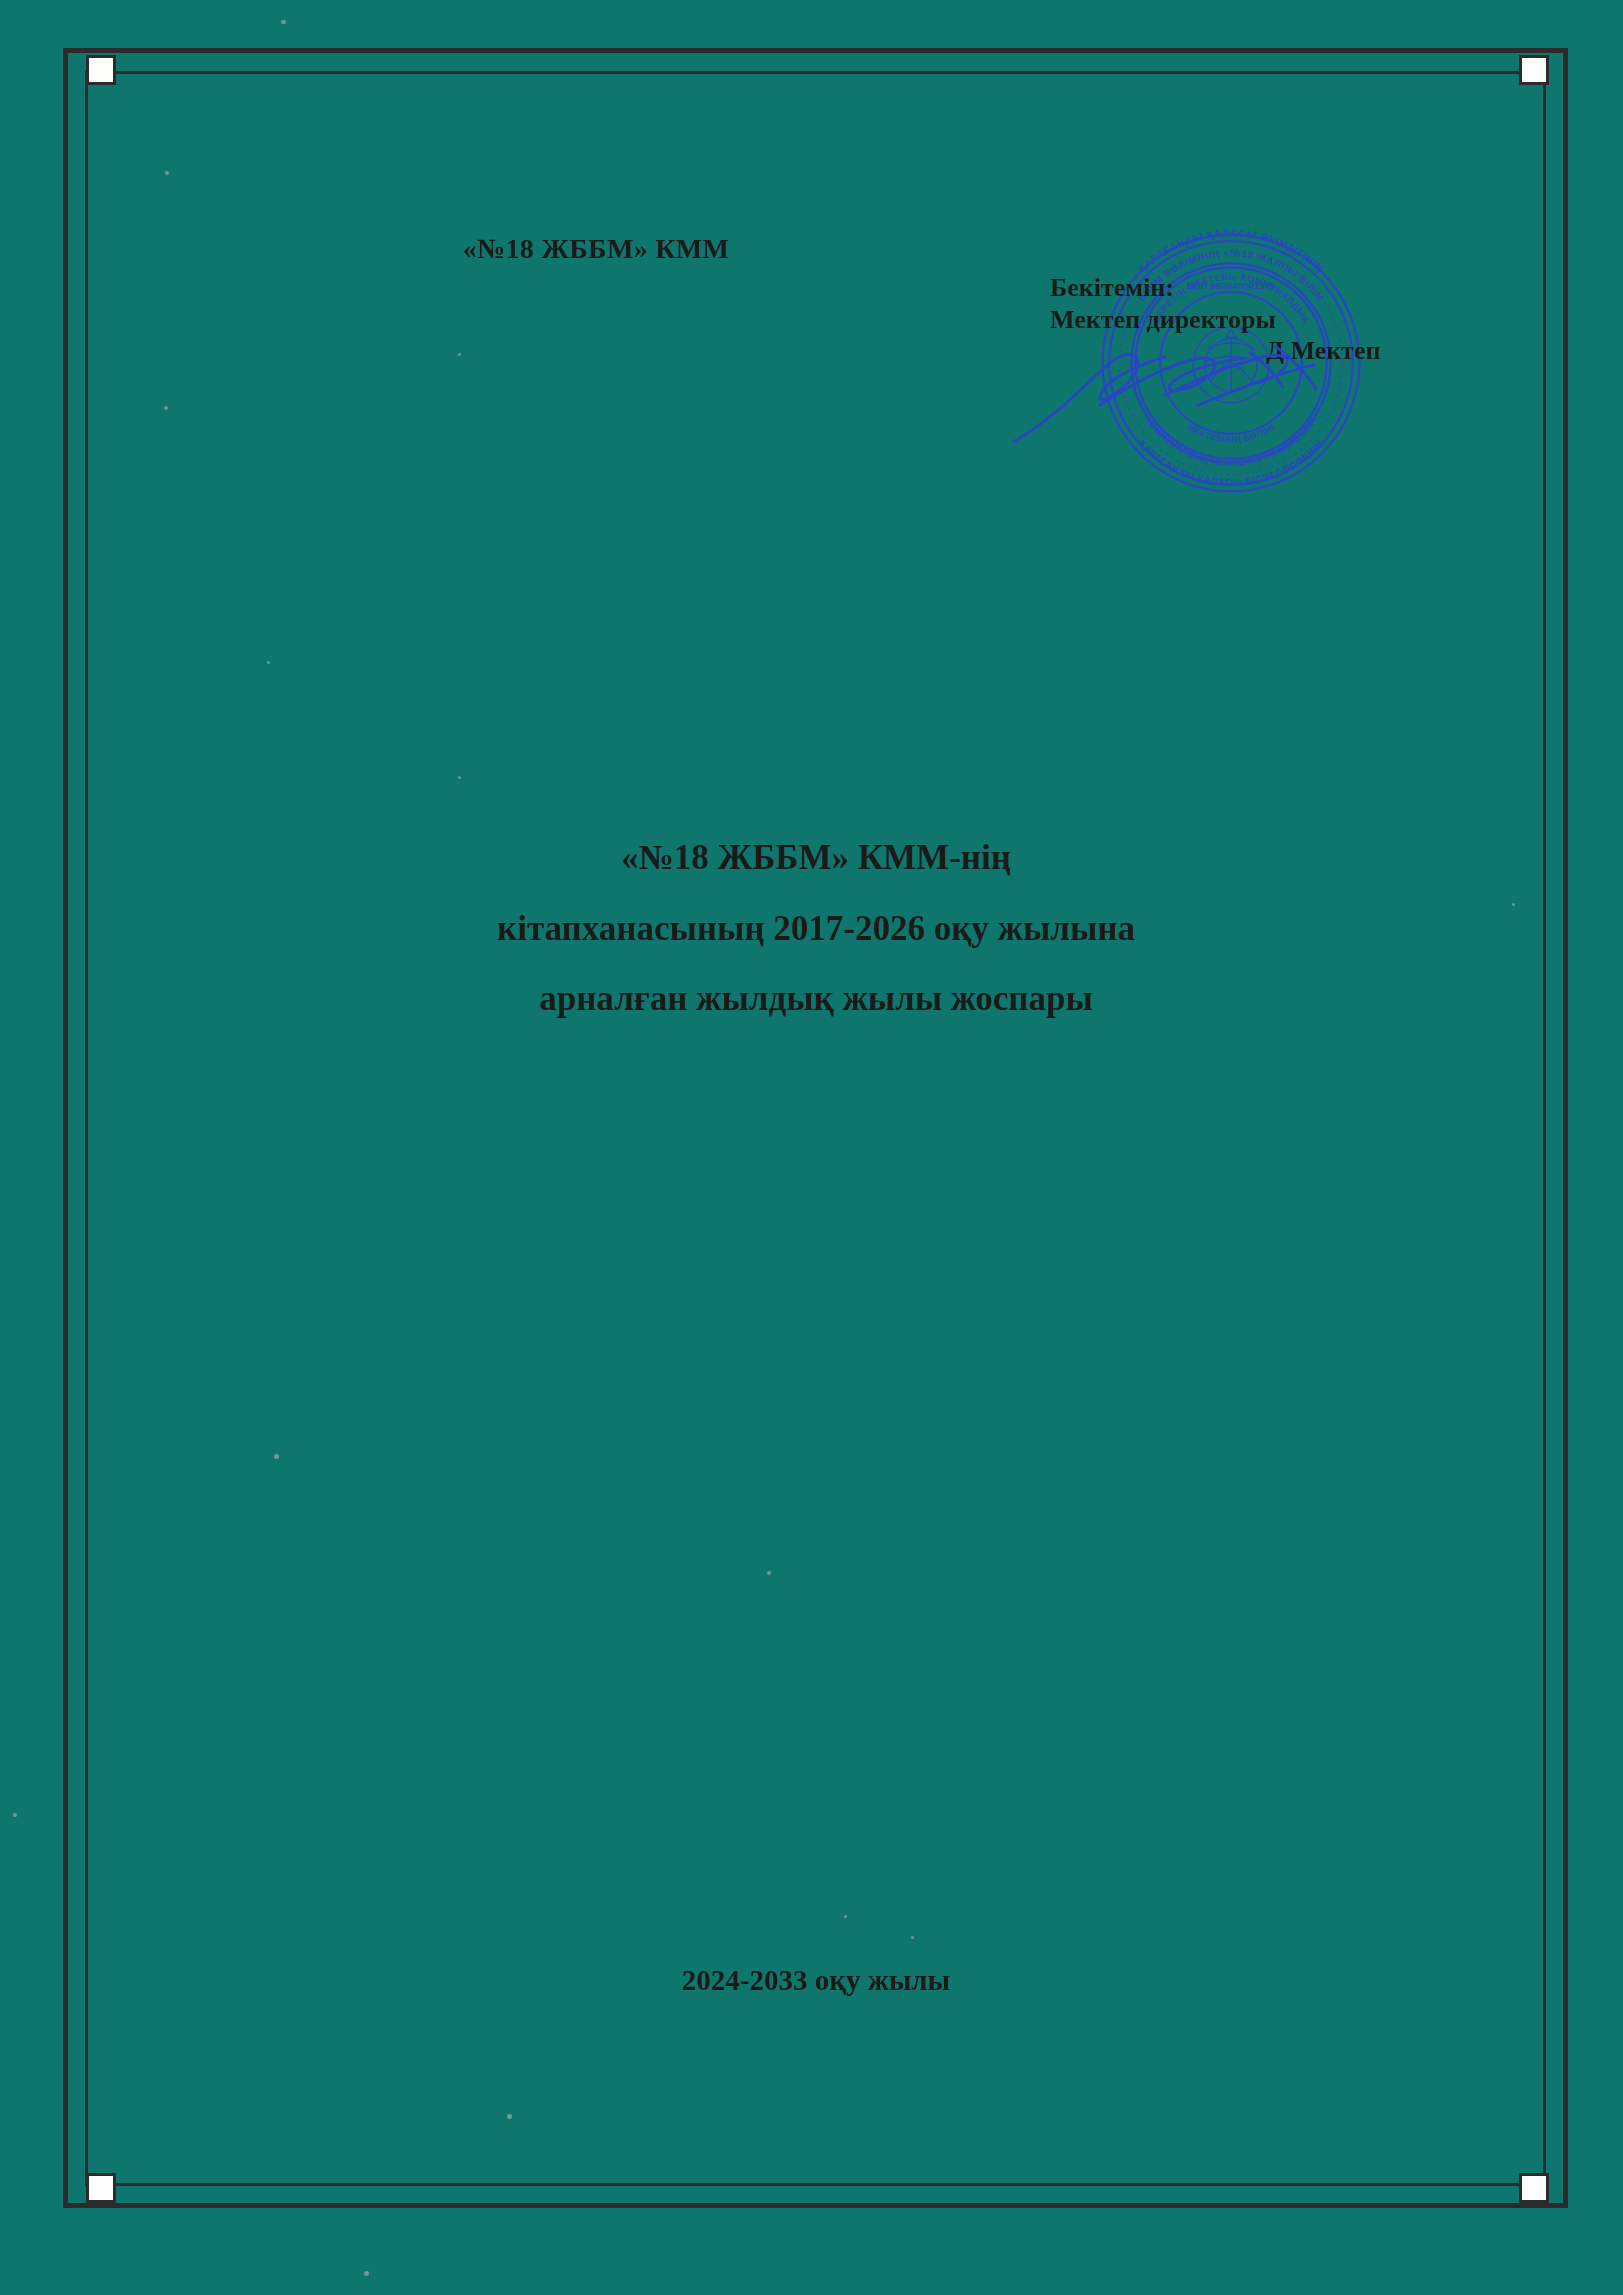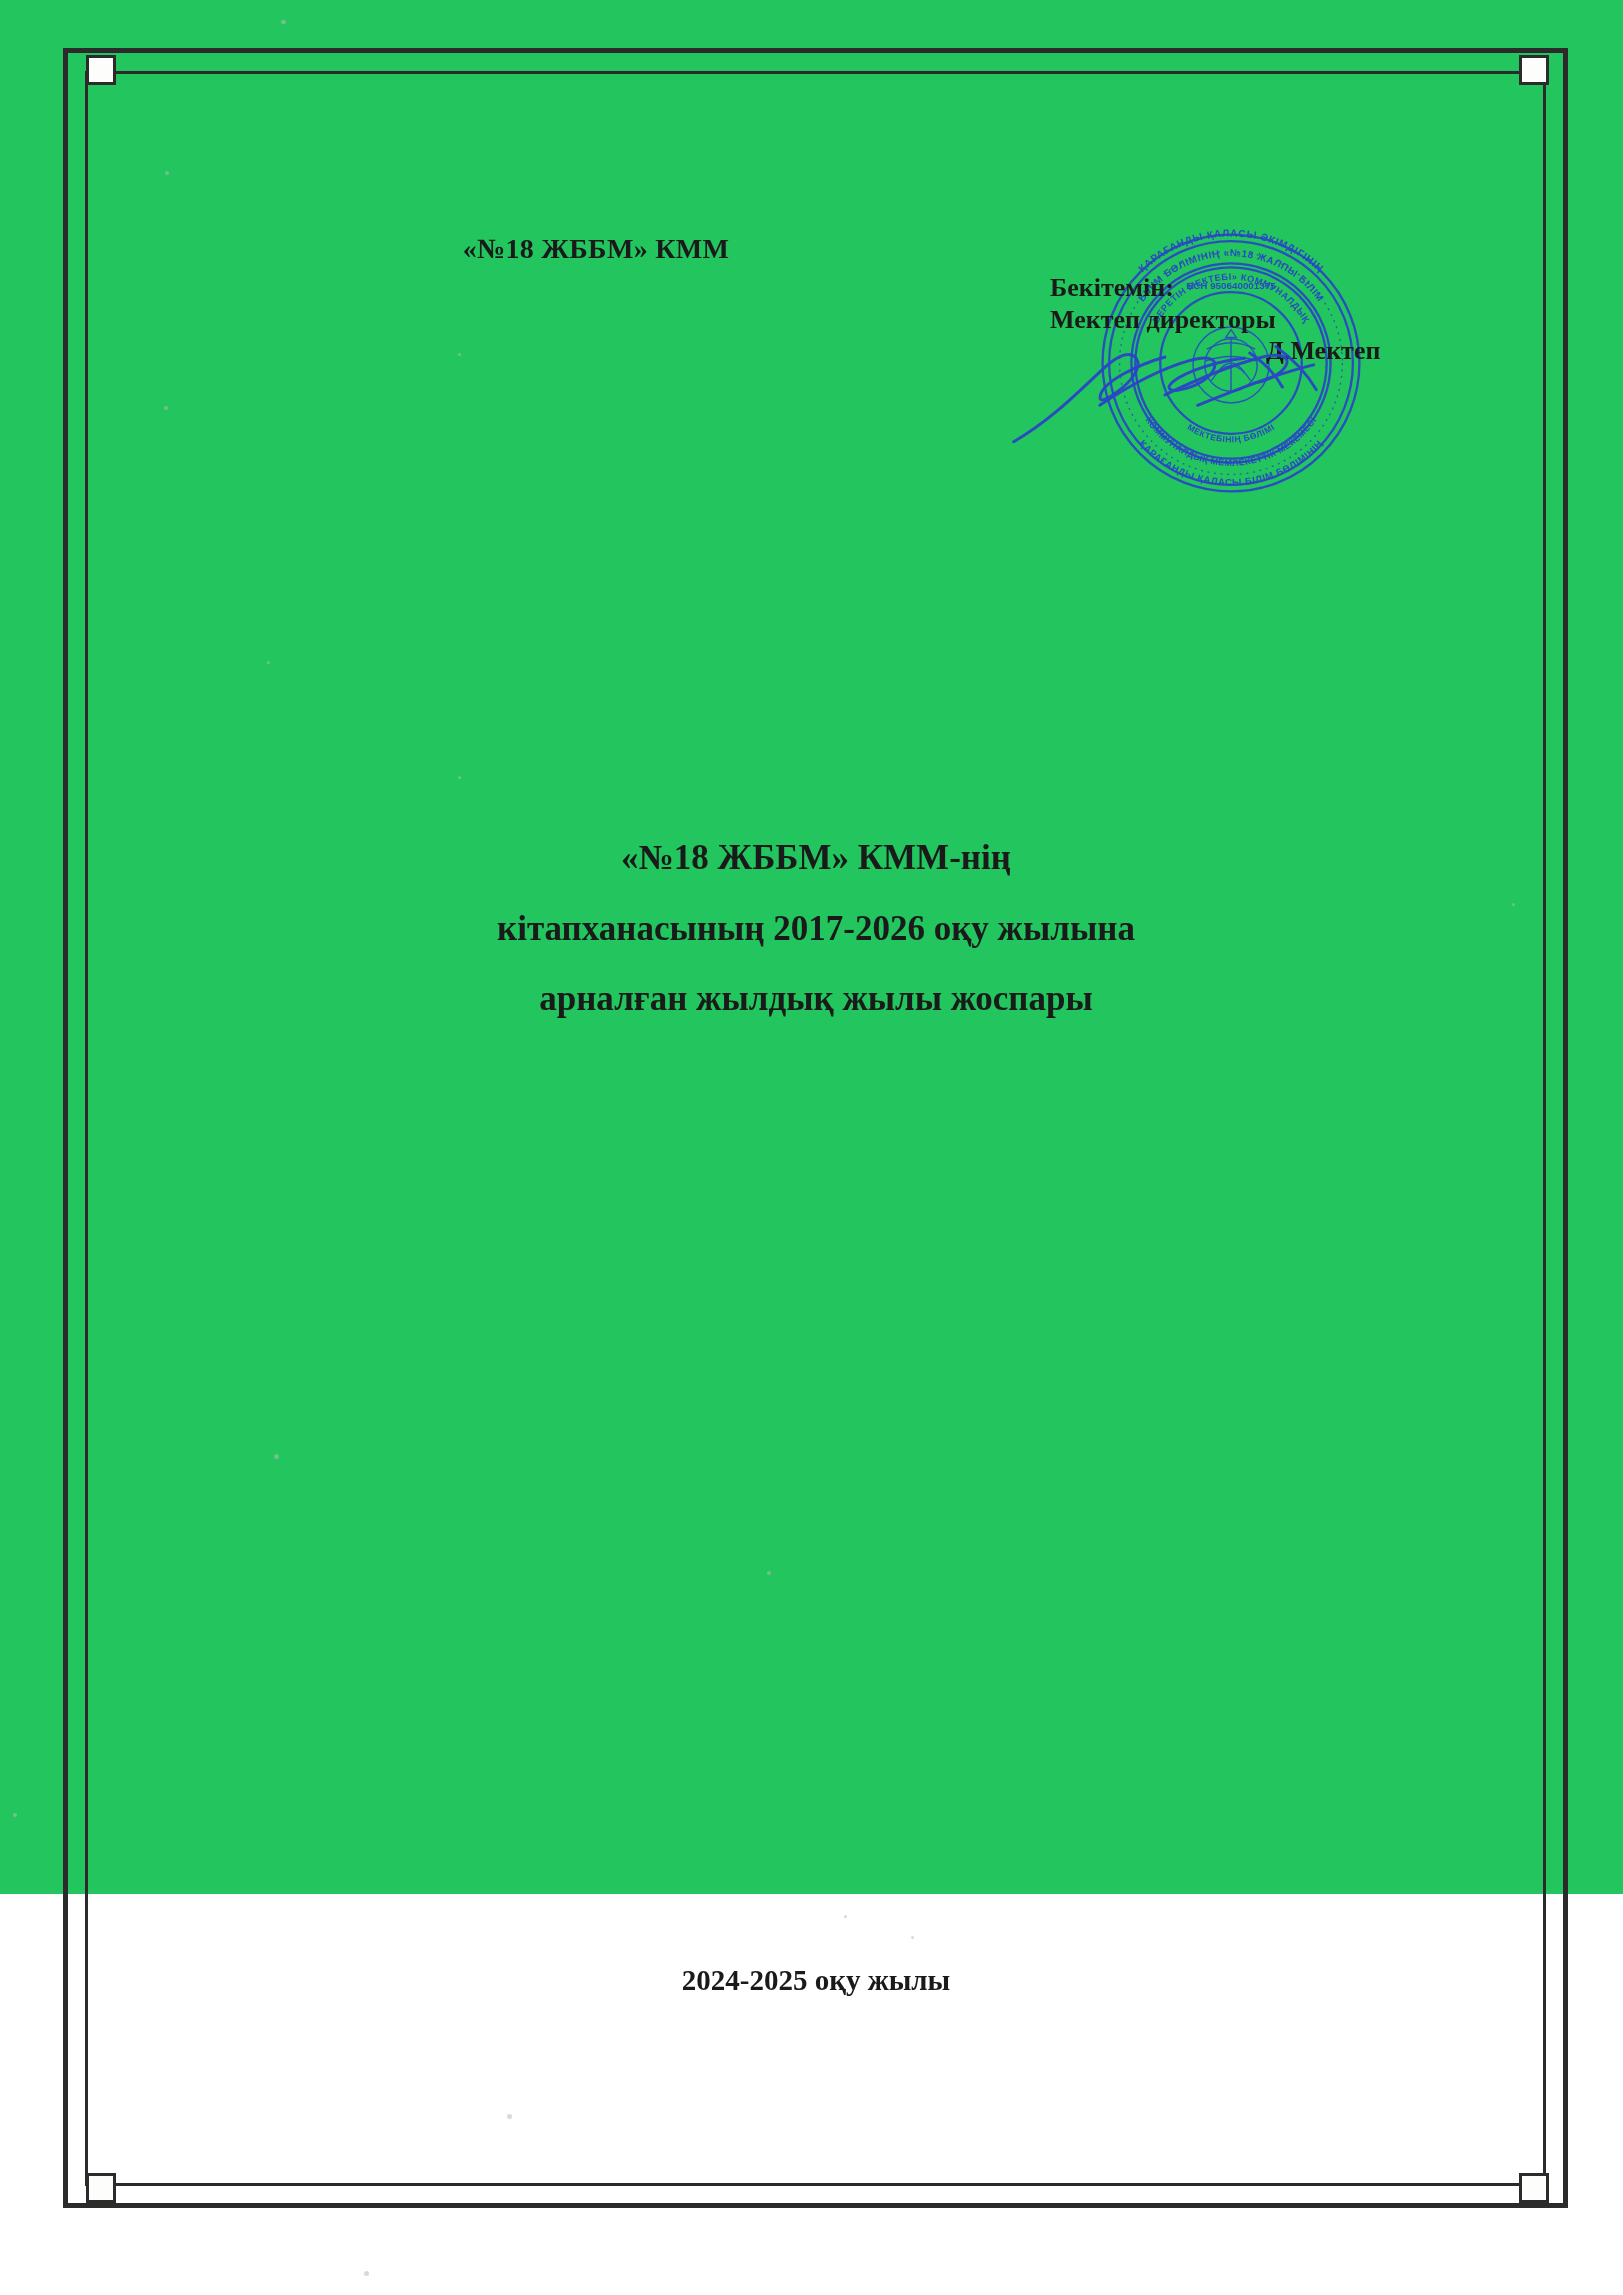--- a/index.html
+++ b/index.html
@@ -14,22 +14,22 @@
     font-family: "Liberation Serif", serif;
     color: #1a1a1a;
     overflow: hidden;
   }
 
   
   .page-scan {
     position: absolute;
     left: 0; top: 0;
     width: 1624px;
-    height: 1894px;
-    background: #22c55e;
+    height: 2295px;
+    background: #0f766e;
   }
   
   .speck {
     position: absolute;
     background: #b9b9b4;
     border-radius: 50%;
     opacity: .55;
   }
 
   
@@ -180,21 +180,21 @@
       <span class="ln">Мектеп директоры</span>
       <span class="ln name">Д.Мектеп</span>
     </div>
 
     <div class="title-block">
       <span class="t-line">«№18 ЖББМ»  КММ-нің</span>
       <span class="t-line">кітапханасының 2017-2026 оқу жылына</span>
       <span class="t-line">арналған жылдық жылы жоспары</span>
     </div>
 
-    <div class="footer-year">2024-2025 оқу жылы</div>
+    <div class="footer-year">2024-2033 оқу жылы</div>
   </div>
 
   <svg class="stamp" viewBox="0 0 470 470">
     <defs>
       <path id="arcOuterTop" d="M 42,235 A 193,193 0 0 1 428,235"></path>
       <path id="arcOuterBottom" d="M 48,235 A 187,187 0 0 0 422,235"></path>
       <path id="arcMidTop" d="M 72,235 A 163,163 0 0 1 398,235"></path>
       <path id="arcMidBottom" d="M 78,235 A 157,157 0 0 0 392,235"></path>
       <path id="arcInnerTop" d="M 108,235 A 127,127 0 0 1 362,235"></path>
       <path id="arcInnerBottom" d="M 114,235 A 121,121 0 0 0 356,235"></path>

